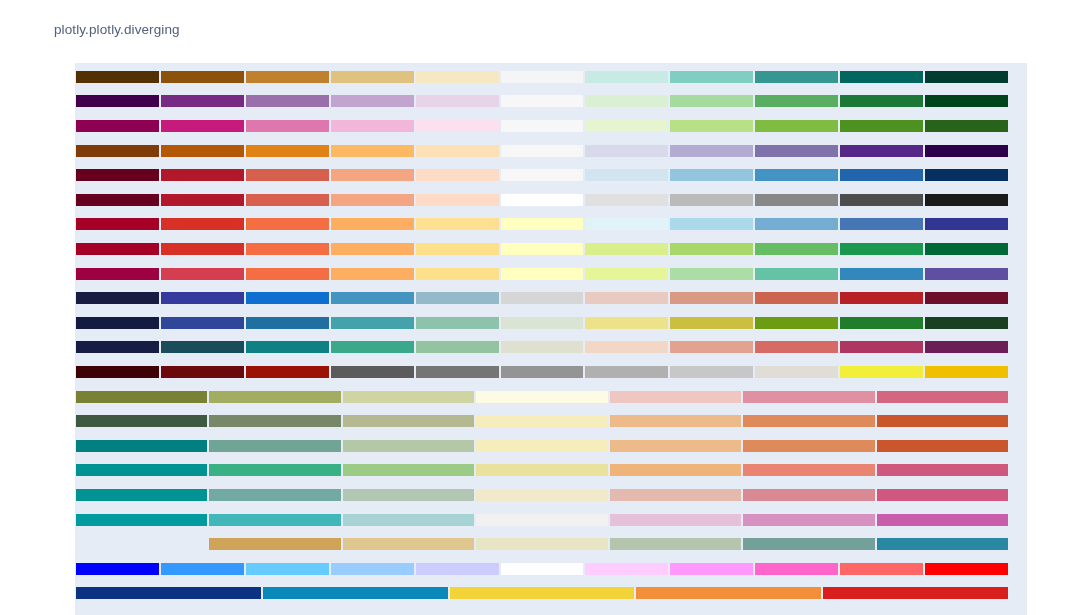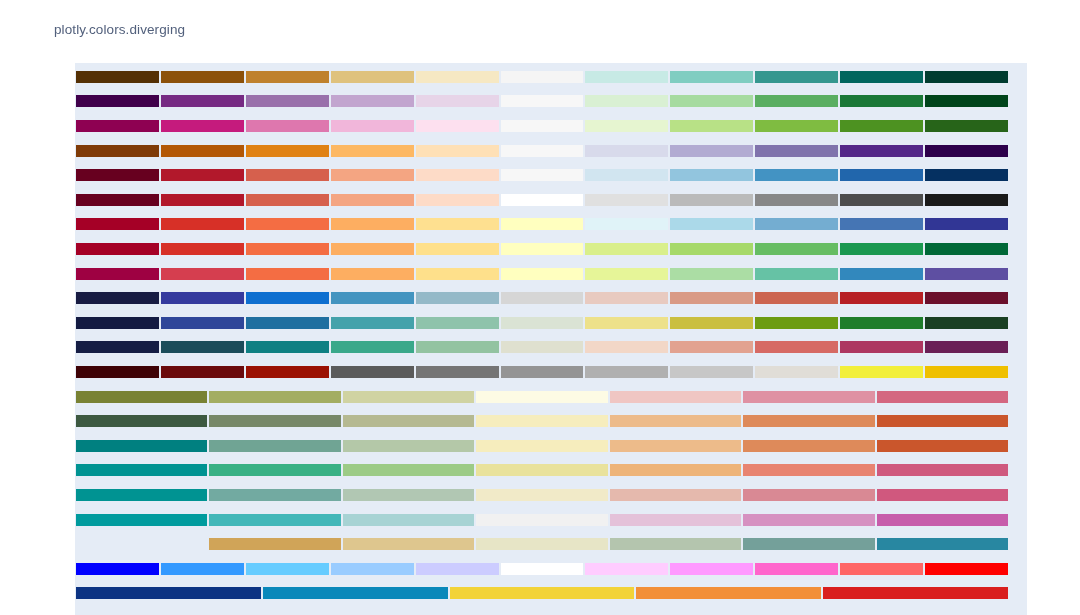--- a/index.html
+++ b/index.html
@@ -57,21 +57,21 @@
     margin-right: 2px;
   }
   .seg:last-child {
     margin-right: 0;
   }
 </style>
 </head>
 <body>
 
 <div id="figure">
-  <div id="title">plotly.colors.diverging</div>
+  <div id="title">plotly.plotly.diverging</div>
   <div id="plot-area">
       <div class="swatch-row" style="top: 1.5px;">
         <div class="bar">
           <div class="seg" style="background: rgb(84, 48, 5);"></div>
           <div class="seg" style="background: rgb(140, 81, 10);"></div>
           <div class="seg" style="background: rgb(191, 129, 45);"></div>
           <div class="seg" style="background: rgb(223, 194, 125);"></div>
           <div class="seg" style="background: rgb(246, 232, 195);"></div>
           <div class="seg" style="background: rgb(245, 245, 245);"></div>
           <div class="seg" style="background: rgb(199, 234, 229);"></div>

